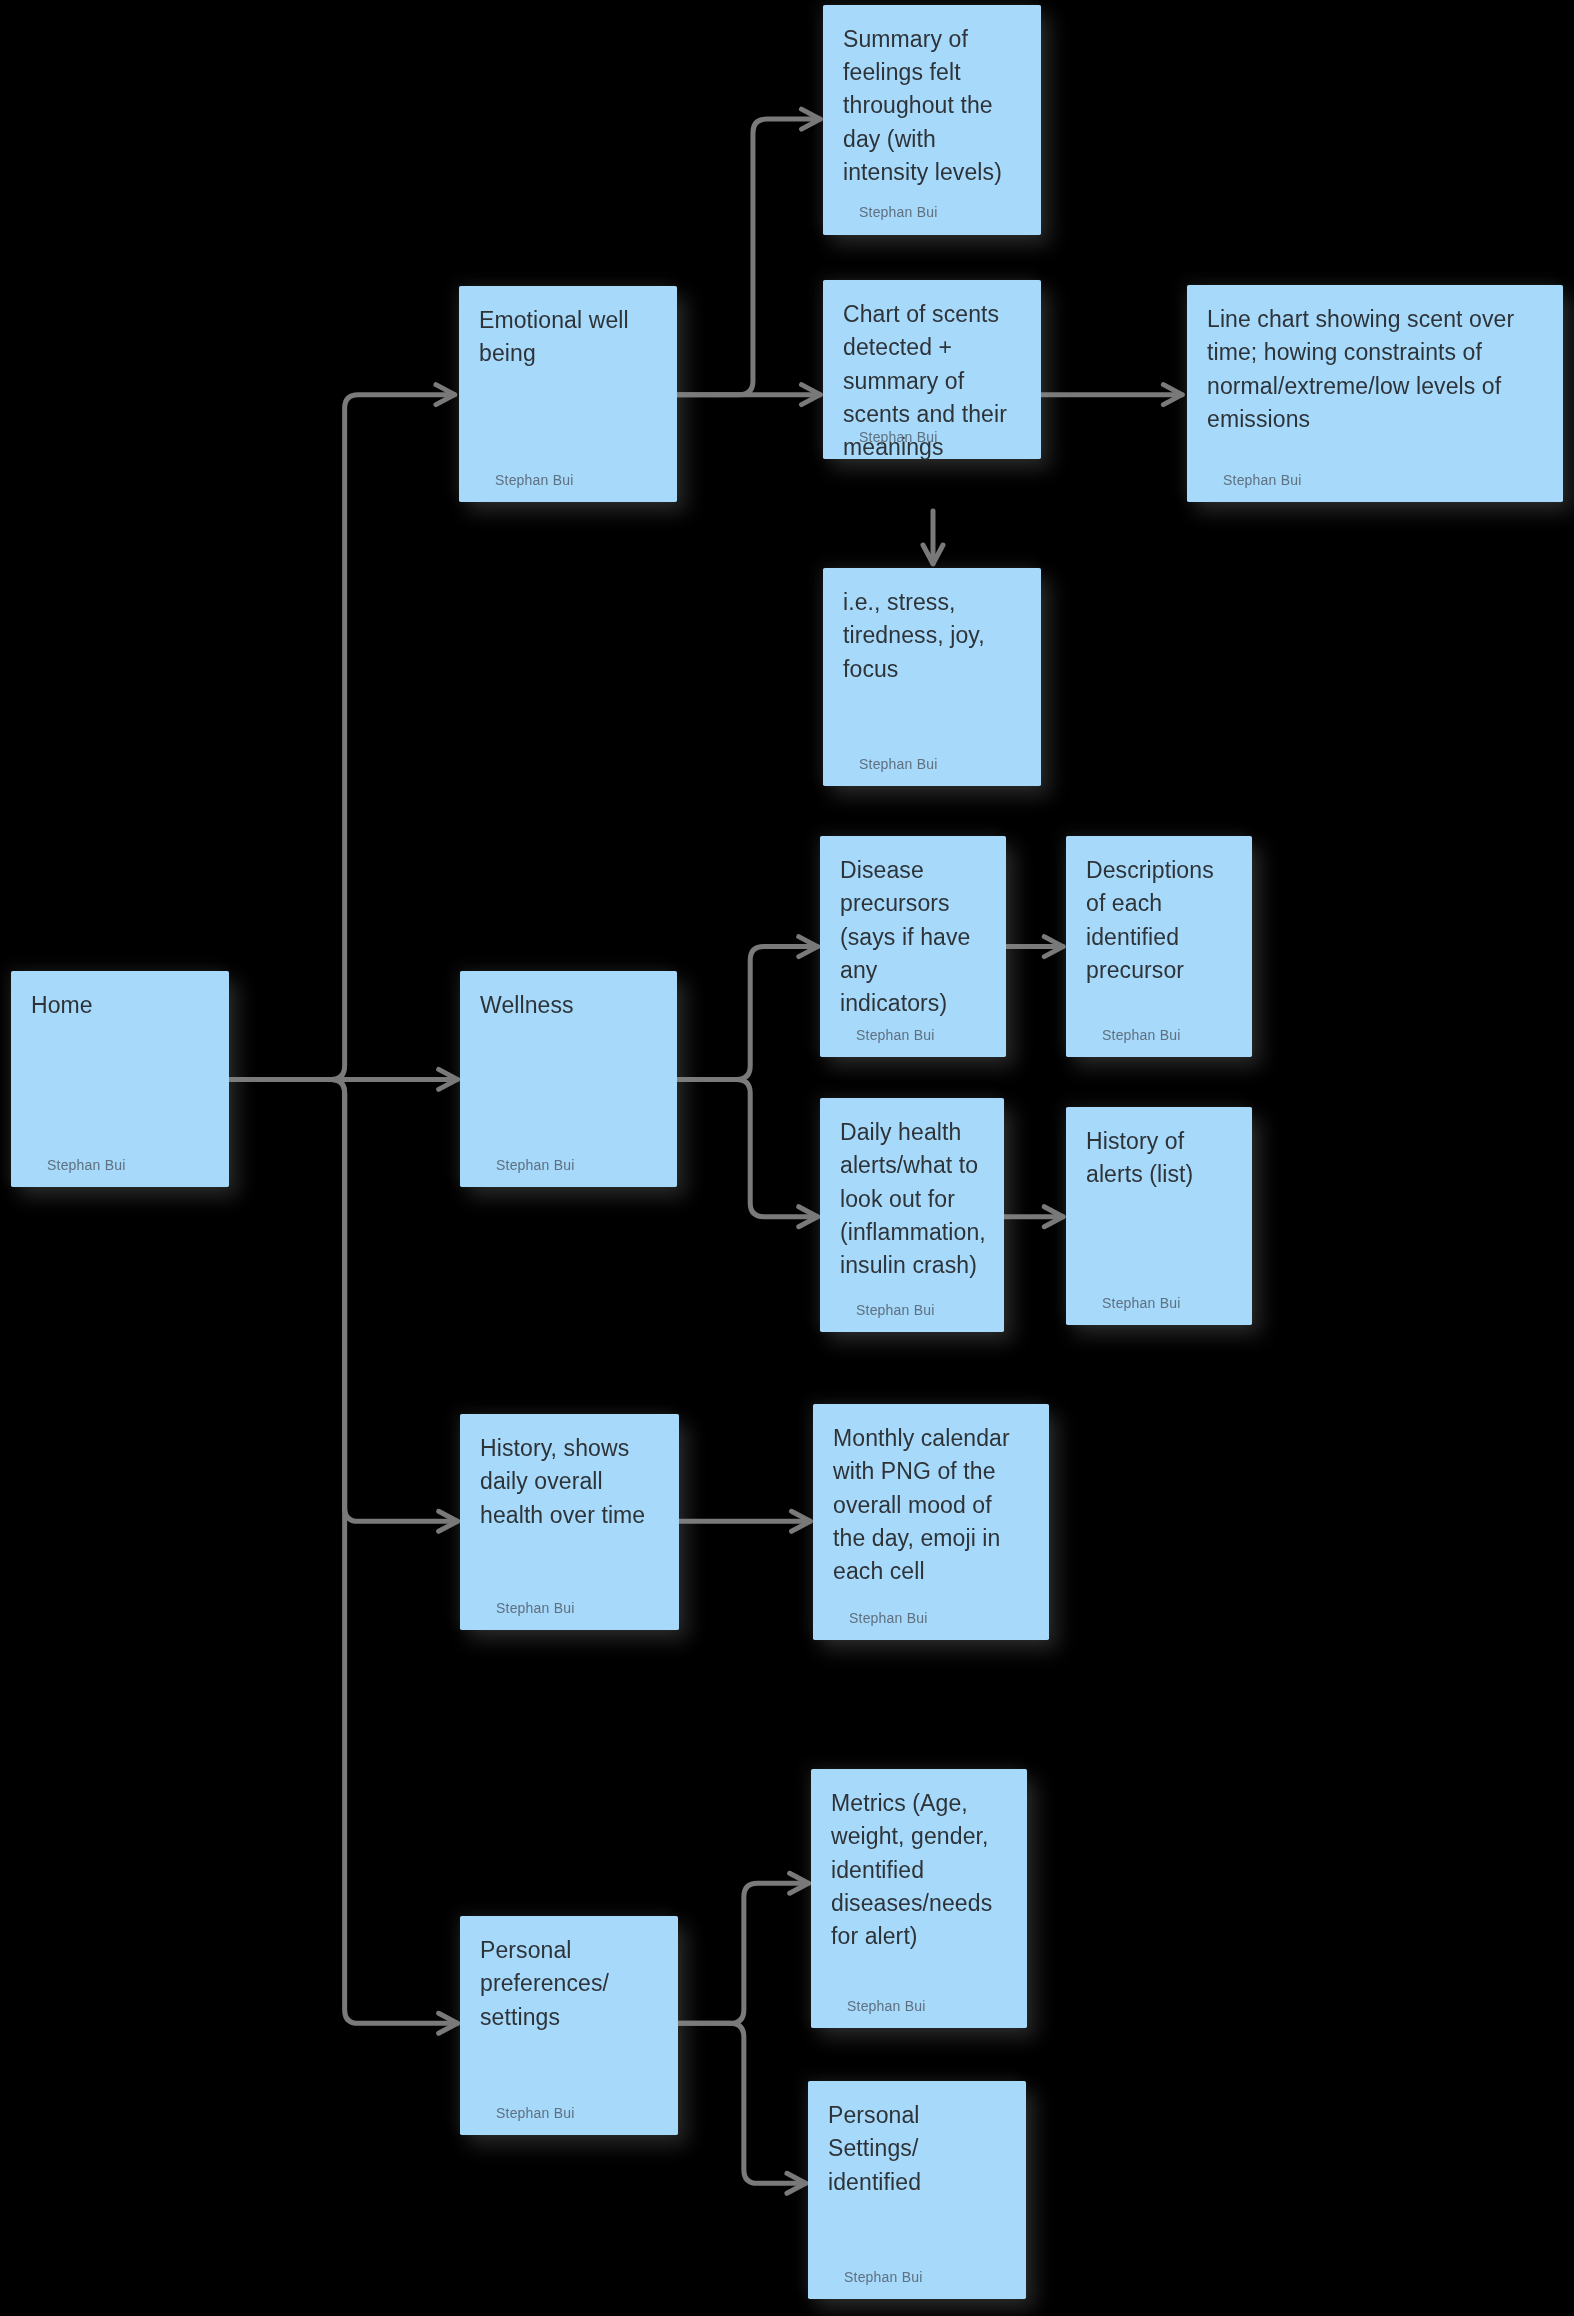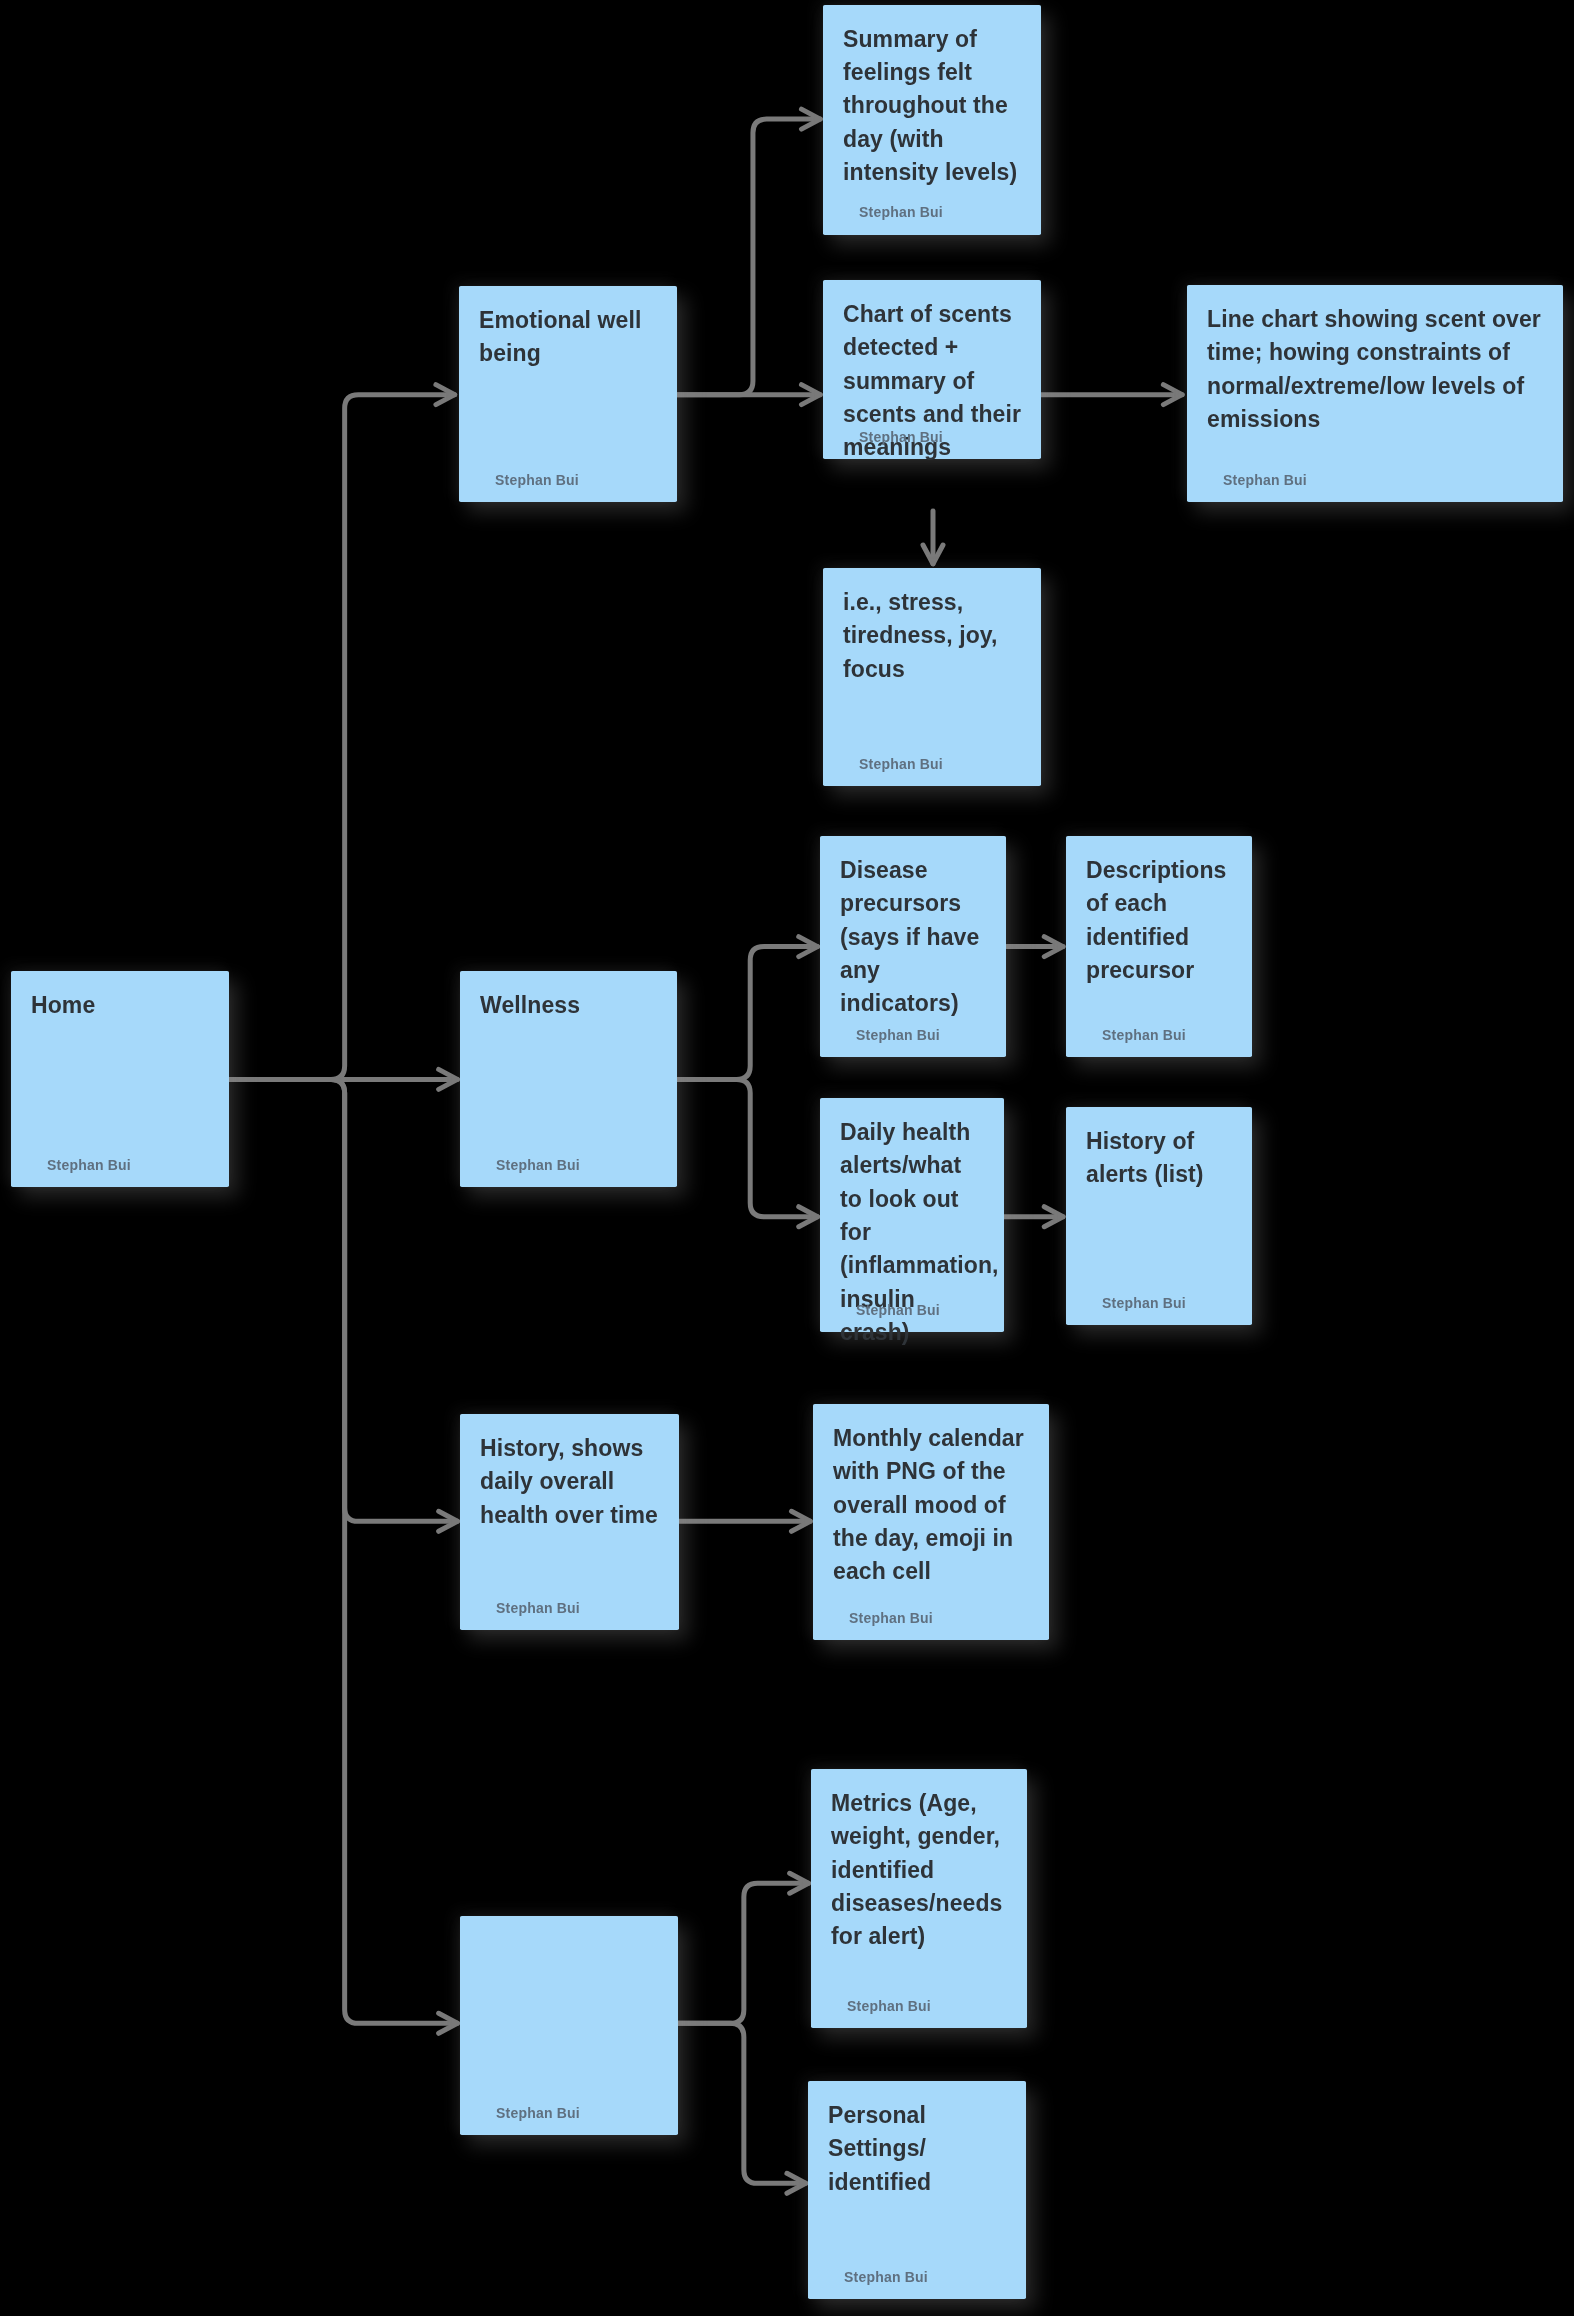--- a/index.html
+++ b/index.html
@@ -27,21 +27,20 @@
   .card{
     position:absolute;z-index:1;
     background:var(--card-color,#a6d9fa);
     border-radius:1.8px;
     box-sizing:border-box;
     padding:18px 20px;
     box-shadow:
       8.2px 10px 20px rgba(150,150,150,0.26),
       -4.5px -3.6px 14.5px rgba(120,120,120,0.14),
       0 0 1.8px rgba(255,255,255,0.06);
-    font-weight: bold;
   }
   .card-title{
     font-size:23px;
     line-height:1.45;
     color:var(--title-color,#2e3338);
     letter-spacing:0.1px;
   }
   .card-author{
     position:absolute;
     left:36px;bottom:14.5px;
@@ -142,20 +141,21 @@
     <div class="card-title">Monthly calendar with PNG of the overall mood of the day, emoji in each cell</div>
     <div class="card-author">Stephan Bui</div>
   </div>
 
   <div class="card" style="left:811px;top:1769px;width:216px;height:259px">
     <div class="card-title">Metrics (Age, weight, gender, identified diseases/needs for alert)</div>
     <div class="card-author">Stephan Bui</div>
   </div>
 
   <div class="card" style="left:460px;top:1916px;width:218px;height:219px">
+    <div class="card-title">Personal preferences/ settings</div>
     <div class="card-author">Stephan Bui</div>
   </div>
 
   <div class="card" style="left:808px;top:2081px;width:218px;height:218px">
     <div class="card-title">Personal Settings/ identified</div>
     <div class="card-author">Stephan Bui</div>
   </div>
 
 </div>
 

